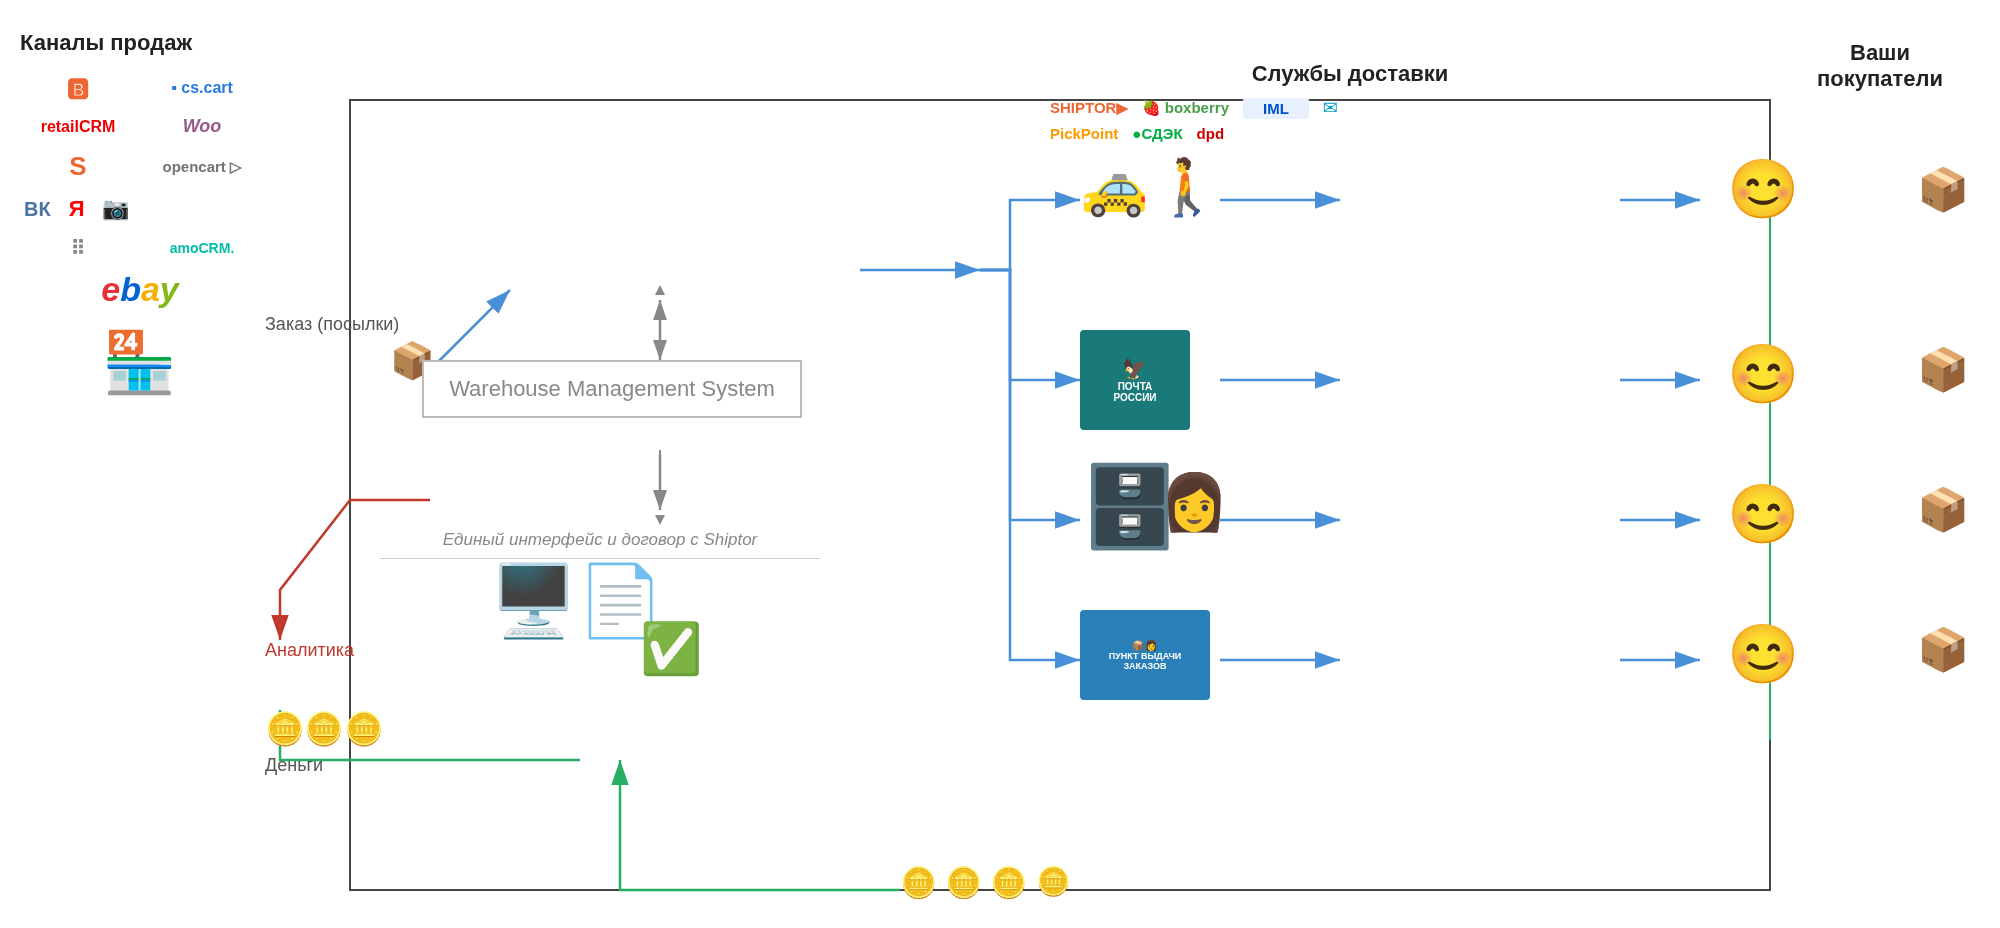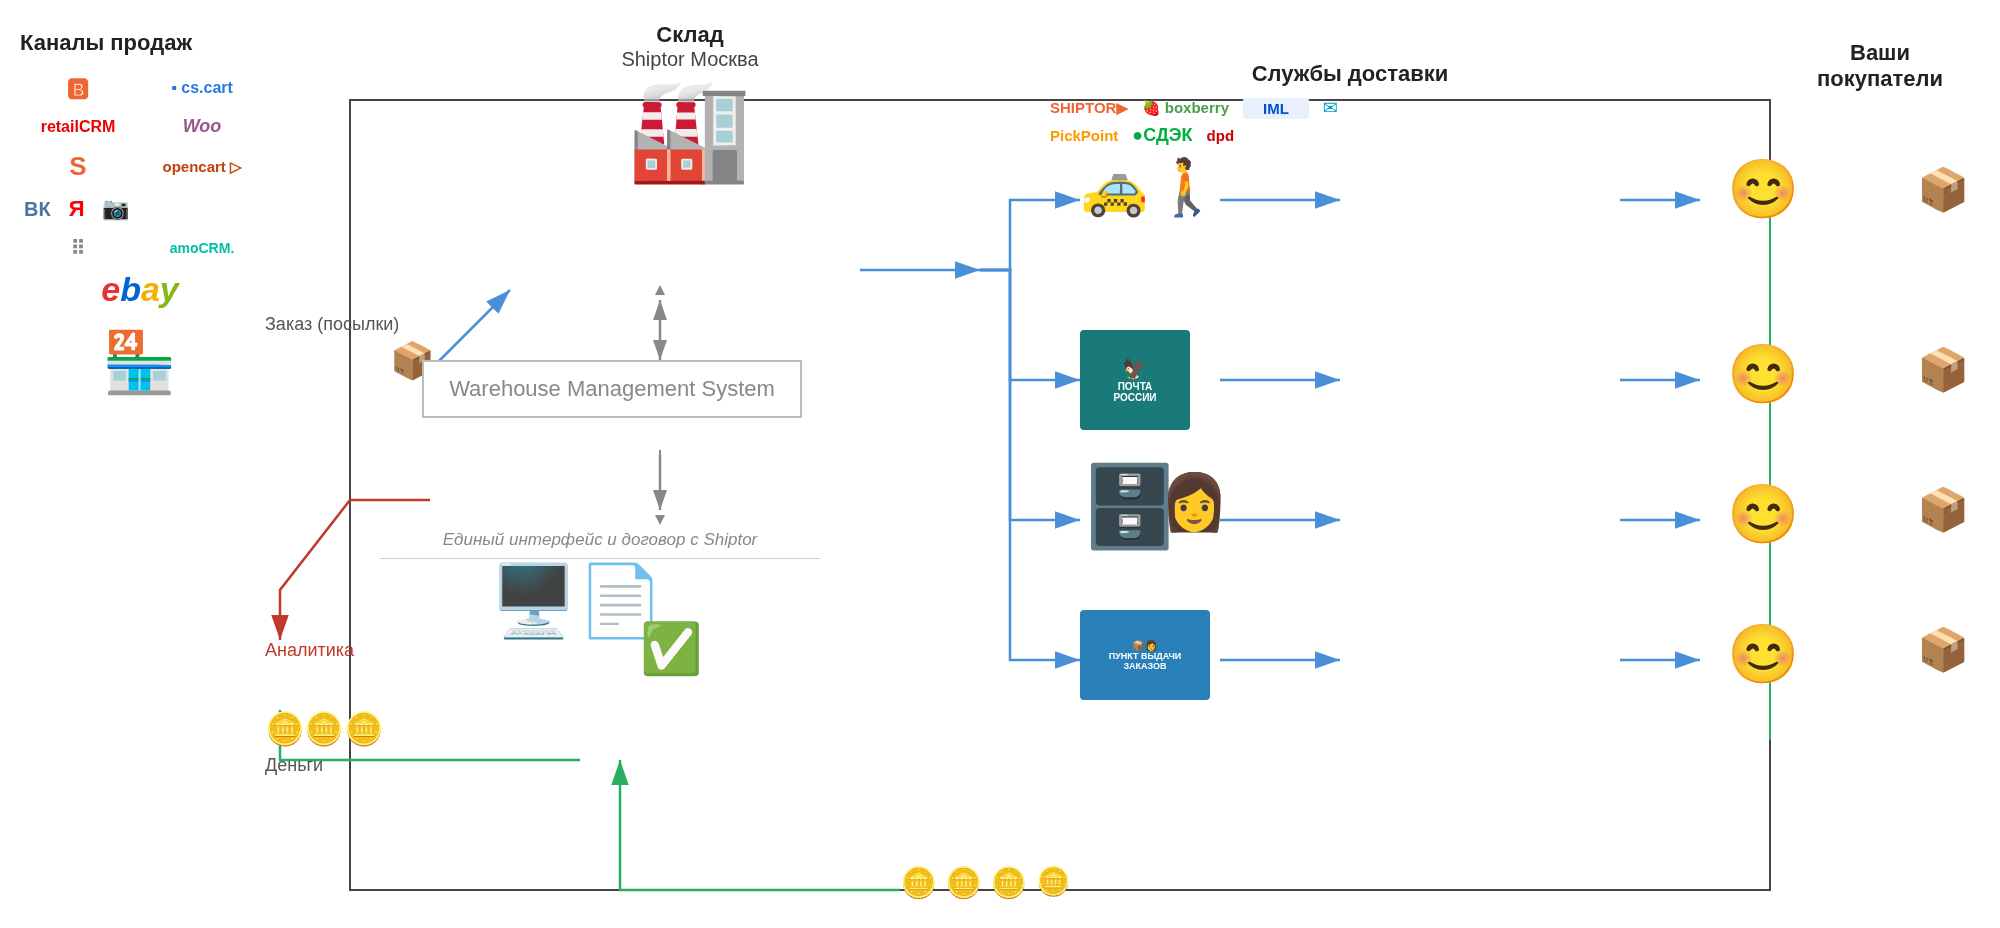--- a/index.html
+++ b/index.html
@@ -226,21 +226,21 @@
       <div class="logo-item logo-cscart">▪ cs.cart</div>
     </div>
 
     <div class="logos-grid">
       <div class="logo-item logo-retailcrm">retailCRM</div>
       <div class="logo-item logo-woo" style="color:#96588a;font-weight:bold;">Woo</div>
     </div>
 
     <div class="logos-grid">
       <div class="logo-item logo-simla" style="color:#e63;font-size:26px;font-weight:900;">S</div>
-      <div class="logo-item logo-opencart" style="color:#c2410c;font-size:15px;">opencart ▷</div>
+      <div class="logo-item logo-opencart" style="color:#737373;font-size:15px;">opencart ▷</div>
     </div>
 
     <div style="display:flex;gap:10px;margin-bottom:6px;">
       <div class="logo-item logo-vk" style="color:#4c75a3;font-size:20px;font-weight:bold;">ВК</div>
       <div class="logo-item logo-yandex" style="color:#f00;font-size:22px;font-weight:bold;">Я</div>
       <div class="logo-item" style="font-size:22px;">📷</div>
     </div>
 
     <div class="logos-grid">
       <div class="logo-item" style="color:#888;font-size:20px;">⠿</div>
@@ -253,26 +253,20 @@
 
     <div style="text-align:center;">
       <span style="font-size:60px;">🏪</span>
     </div>
   </div>
 
   <div class="order-label">Заказ (посылки)</div>
 
   <div style="position:absolute;left:390px;top:340px;font-size:36px;">📦</div>
 
-  <div style="position:absolute;left:500px;top:22px;width:380px;text-align:center;">
-    <div style="font-size:22px;font-weight:bold;color:#222;">Склад</div>
-    <div style="font-size:20px;color:#444;margin-bottom:8px;">Shiptor Москва</div>
-
-    <div style="font-size:100px;line-height:1;">🏭</div>
-  </div>
 
   <div class="wms-box">
     <span>Warehouse Management System</span>
   </div>
 
   <div style="position:absolute;left:380px;top:530px;width:440px;text-align:center;font-size:17px;color:#888;font-style:italic;border-bottom:1px solid #ccc;padding-bottom:8px;">Единый интерфейс и договор с Shiptor</div>
 
   <div style="position:absolute;left:490px;top:560px;font-size:70px;">🖥️📄</div>
 
   <div style="position:absolute;left:640px;top:620px;font-size:50px;">✅</div>
@@ -288,21 +282,21 @@
     <div style="font-size:22px;font-weight:bold;color:#222;text-align:center;margin-bottom:10px;margin-top:39px;">Службы доставки</div>
 
     <div class="top-logos-row">
       <span style="color:#e63;font-weight:bold;font-size:15px;">SHIPTOR▶</span>
       <span style="color:#4a9e4a;font-weight:bold;font-size:15px;">🍓 boxberry</span>
       <span style="color:#0052cc;font-weight:bold;font-size:15px;background:#e8f0fe;padding:2px 20px;border-radius:3px;">IML</span>
       <span style="color:#009cc5;font-size:18px;">✉</span>
     </div>
     <div class="top-logos-row" style="margin-top:6px;">
       <span style="color:#f90;font-weight:bold;font-size:15px;text-align:center;">PickPoint</span>
-      <span style="color:#00ae42;font-weight:bold;font-size:18px;">●СДЭК</span>
+      <span style="color:#00ae42;font-weight:bold;font-size:15px;">●СДЭК</span>
       <span style="color:#c00;font-weight:bold;font-size:15px;">dpd</span>
     </div>
   </div>
 
   <div style="position:absolute;left:1080px;top:155px;">
     <span style="font-size:55px;">🚕</span>
     <span style="font-size:55px;">🚶</span>
   </div>
 
   <div style="position:absolute;left:1080px;top:330px;">

